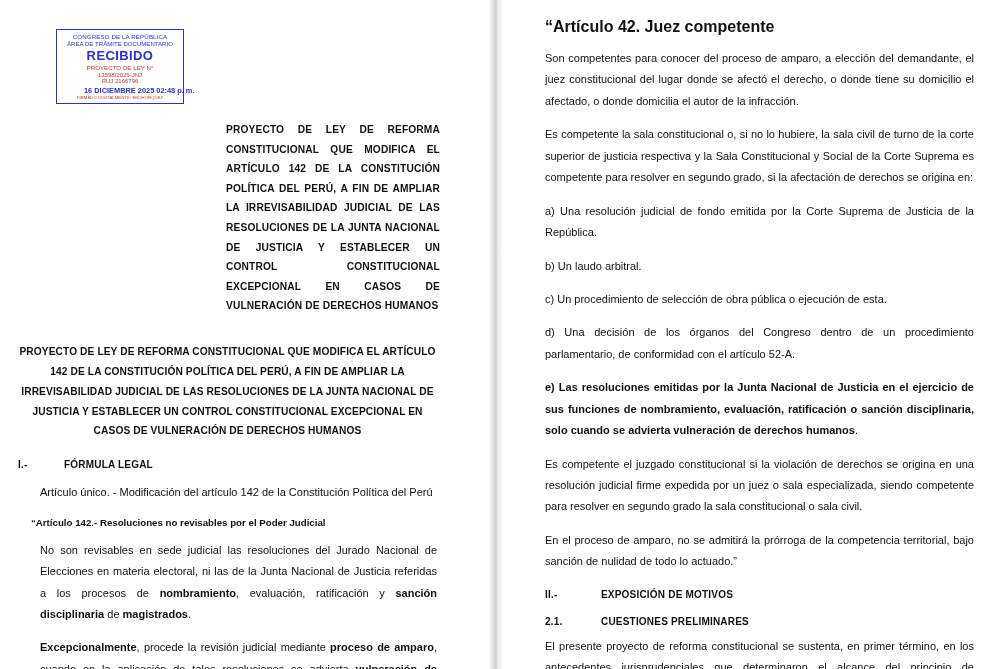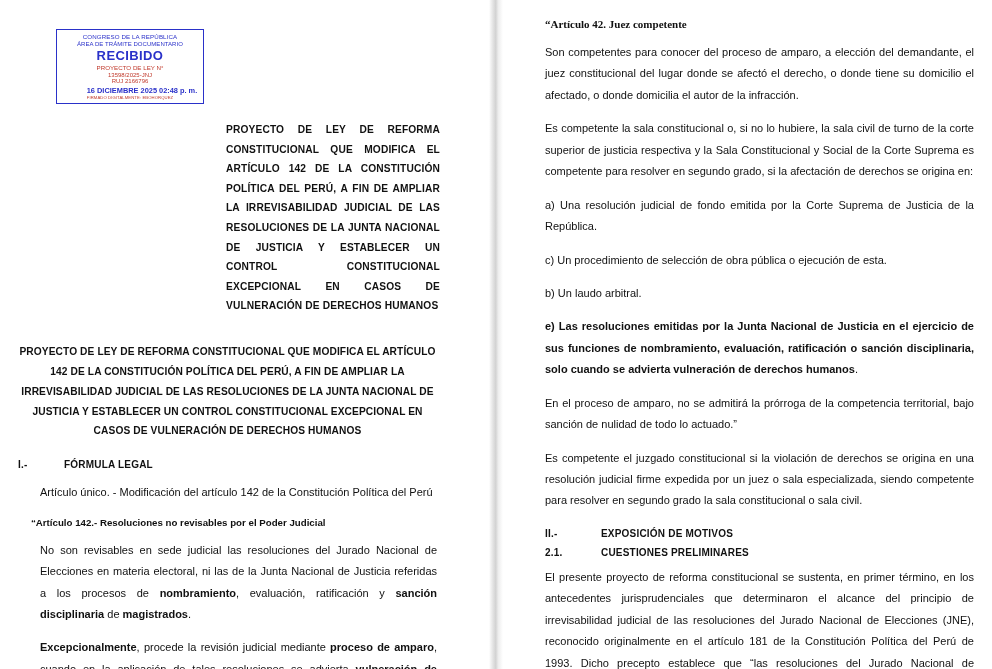--- a/index.html
+++ b/index.html
@@ -12,21 +12,21 @@
   }
   .spread{position:relative;width:992px;height:669px;display:flex;}
   .page{position:relative;height:669px;background:#fff;box-sizing:border-box;}
   .page-left{width:489px;padding:18px 52px 0 18px;}
   .gutter{width:14px;height:669px;
     background:linear-gradient(to right,#ffffff 0%,#e3e3e3 28%,#d2d2d2 48%,#ededed 66%,#ffffff 100%);}
   .page-right{width:489px;padding:18px 18px 0 42px;}
 
   
   .stamp{
-    width:148px;box-sizing:border-box;
+    width:128px;box-sizing:border-box;
     border:1.6px solid #2a31c9;
     padding:4px 3px 2px 3px;
     text-align:center;
     margin:11px 0 0 38px;
     line-height:1.12;
     background:#fff;
   }
   .stamp-l1{font-size:6.2px;color:#2a31c9;letter-spacing:.1px;white-space:nowrap;}
   .stamp-l2{font-size:6.0px;color:#2a31c9;letter-spacing:.05px;white-space:nowrap;}
   .stamp-recibido{font-size:13px;font-weight:bold;color:#2a31c9;letter-spacing:.4px;margin:1.5px 0 1px;}
@@ -60,21 +60,21 @@
   .sec-head-r{
     display:flex;margin-top:16px;font-size:10px;font-weight:bold;letter-spacing:.2px;
   }
   .sec-num-r{width:56px;flex:none;}
   .p{
     font-size:11px;line-height:1.95;text-align:justify;margin-top:12px;
   }
   .p-ind{margin-left:22px;}
   .b{font-weight:bold;}
   .q-head{font-size:9.7px;font-weight:bold;margin-top:13px;margin-left:13px;}
-  .q-head-r{font-size:11px;font-weight:bold;margin-top:0;font-family:Liberation Serif, serif;}
+  .q-head-r{font-size:16px;font-weight:bold;margin-top:0;}
 </style>
 </head>
 <body>
 
 <div class="spread">
 
   <div class="page page-left">
 
     <div class="stamp">
       <div class="stamp-l1">CONGRESO DE LA REPÚBLICA</div>
@@ -111,34 +111,35 @@
 
   <div class="page page-right">
 
     <div class="q-head-r">“Artículo 42. Juez competente</div>
 
     <div class="p">Son competentes para conocer del proceso de amparo, a elección del demandante, el juez constitucional del lugar donde se afectó el derecho, o donde tiene su domicilio el afectado, o donde domicilia el autor de la infracción.</div>
 
     <div class="p">Es competente la sala constitucional o, si no lo hubiere, la sala civil de turno de la corte superior de justicia respectiva y la Sala Constitucional y Social de la Corte Suprema es competente para resolver en segundo grado, si la afectación de derechos se origina en:</div>
 
     <div class="p">a) Una resolución judicial de fondo emitida por la Corte Suprema de Justicia de la República.</div>
+    <div class="p">b) Un laudo arbitral.</div>
     <div class="p">c) Un procedimiento de selección de obra pública o ejecución de esta.</div>
-    <div class="p">b) Un laudo arbitral.</div>
+    <div class="p">d) Una decisión de los órganos del Congreso dentro de un procedimiento parlamentario, de conformidad con el artículo 52-A.</div>
 
     <div class="p"><span class="b">e) Las resoluciones emitidas por la Junta Nacional de Justicia en el ejercicio de sus funciones de nombramiento, evaluación, ratificación o sanción disciplinaria, solo cuando se advierta vulneración de derechos humanos</span><span>.</span></div>
 
+    <div class="p">Es competente el juzgado constitucional si la violación de derechos se origina en una resolución judicial firme expedida por un juez o sala especializada, siendo competente para resolver en segundo grado la sala constitucional o sala civil.</div>
+
     <div class="p">En el proceso de amparo, no se admitirá la prórroga de la competencia territorial, bajo sanción de nulidad de todo lo actuado.”</div>
-
-    <div class="p">Es competente el juzgado constitucional si la violación de derechos se origina en una resolución judicial firme expedida por un juez o sala especializada, siendo competente para resolver en segundo grado la sala constitucional o sala civil.</div>
 
     <div class="sec-head-r">
       <span class="sec-num-r">II.-</span>
       <span>EXPOSICIÓN DE MOTIVOS</span>
     </div>
 
-    <div class="sec-head-r" style="margin-top:8px">
+    <div class="sec-head-r" style="">
       <span class="sec-num-r">2.1.</span>
       <span>CUESTIONES PRELIMINARES</span>
     </div>
 
     <div class="p" style="margin-top:9px">El presente proyecto de reforma constitucional se sustenta, en primer término, en los antecedentes jurisprudenciales que determinaron el alcance del principio de irrevisabilidad judicial de las resoluciones del Jurado Nacional de Elecciones (JNE), reconocido originalmente en el artículo 181 de la Constitución Política del Perú de 1993. Dicho precepto establece que “las resoluciones del Jurado Nacional de Elecciones en materia electoral son irrevisables y no susceptibles de acción de amparo”, disposición</div>
   </div>
 </div>
 
 </body></html>

